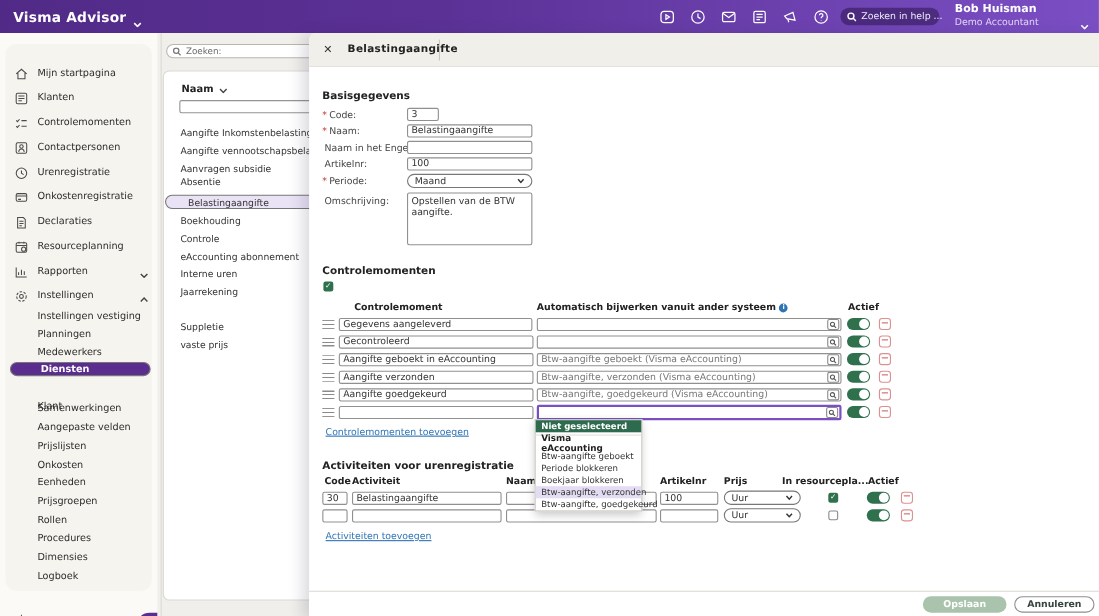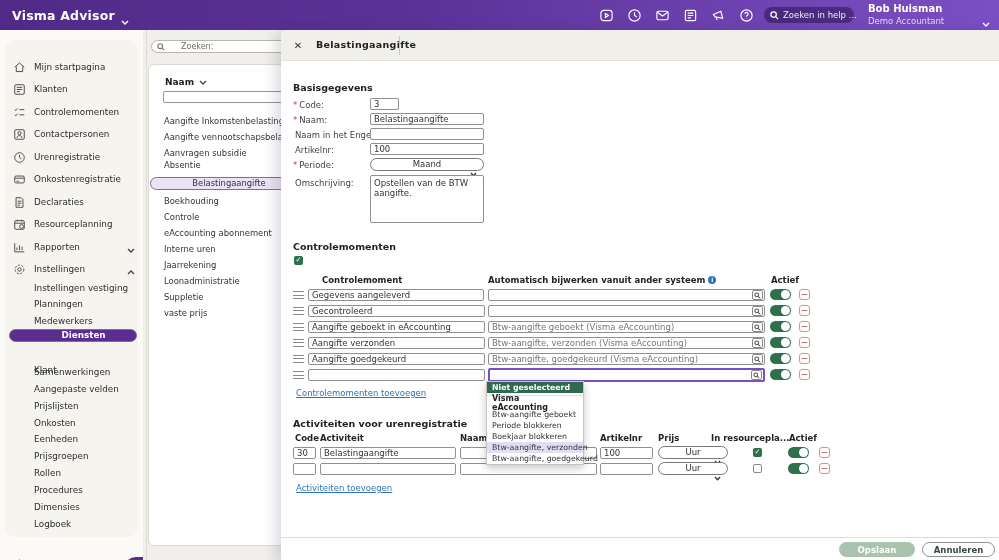--- a/index.html
+++ b/index.html
@@ -41,21 +41,21 @@
   .feedback svg { width:13px; height:13px; stroke:#4a4a4a; fill:none; stroke-width:1.1; }
   .feedback span { font-size:8.8px; color:#2d2d2d; }
   .collapse-btn { position:absolute; left:124px; top:527px; width:19px; height:24px; background:#5b2d8e;
                   border-radius:12px 0 0 12px; color:#fff; font-size:10px; display:flex; align-items:center;
                   justify-content:center; cursor:pointer; z-index:5; }
   .vline { position:absolute; left:146px; top:30px; width:1px; height:530px; background:#dddbd5; }
 
   
   .listcol { position:absolute; left:147px; top:30px; width:140px; height:530px; }
   .lc-search { position:absolute; left:4px; top:10px; width:140px; height:13px; border:1px solid #b9b6b0; border-radius:7px;
-               background:#fff; display:flex; align-items:center; padding:0 5px; gap:16px; cursor:text; }
+               background:#fff; display:flex; align-items:center; padding:0 5px; gap:4px; cursor:text; }
   .lc-search svg { width:8px; height:8px; stroke:#777; fill:none; stroke-width:1.4; flex:none; }
   .lc-search span { font-size:8px; color:#6b6b6b; }
   .lc-card { position:absolute; left:1px; top:34px; width:145px; height:482px; background:#fff;
              border:1px solid #dcd9d3; border-radius:6px 0 0 6px; }
   .lc-colhdr { position:absolute; left:16px; top:12px; display:flex; align-items:center; gap:5px; cursor:pointer; }
   .lc-colhdr b { font-size:9px; color:#222; }
   .lc-colhdr svg { width:8px; height:5px; stroke:#444; fill:none; stroke-width:1.3; }
   .lc-filter { position:absolute; left:14px; top:26px; width:122px; height:12px; border:1px solid #949494;
                border-radius:2px; background:#fff; font:8.5px "DejaVu Sans",sans-serif; padding:0 3px; }
   .lc-item { position:absolute; left:1px; width:144px; height:16px; display:flex; align-items:center; cursor:pointer; }
@@ -72,21 +72,21 @@
   .p-title { position:absolute; left:35px; top:9px; font-size:9.5px; font-weight:bold; color:#222; letter-spacing:.3px; }
   .p-div { position:absolute; left:118px; top:6px; width:1px; height:19px; background:#c9c7c1; }
 
   .sect { position:absolute; font-size:9.5px; font-weight:bold; color:#222; }
   .flabel { position:absolute; font-size:8.5px; color:#444; }
   .req { color:#c0392b; margin-right:2px; }
   .inp { position:absolute; border:1px solid #909090; border-radius:2px; background:#fff; height:12px;
          font:8.5px "DejaVu Sans",sans-serif; color:#333; padding:0 3px; }
   .inp.focused { border:2px solid #7a4fc4; }
   .sel { position:absolute; border:1px solid #777; border-radius:8px; background:#fff; height:13px;
-         display:flex; align-items:center; padding:0 6px; font-size:8.5px; color:#333; cursor:pointer;flex-direction:column; }
+         display:flex; align-items:center; padding:0 6px; font-size:8.5px; color:#333; cursor:pointer; }
   .sel .cv2 { margin-left:auto; }
   .sel .cv2 svg { width:7px; height:5px; stroke:#333; fill:none; stroke-width:1.3; }
   .tarea { position:absolute; border:1px solid #909090; border-radius:2px; background:#fff;
            font:8.5px "DejaVu Sans",sans-serif; color:#333; padding:2px 3px; resize:none; }
 
   .chk { position:absolute; width:9px; height:9px; border-radius:2px; cursor:pointer; }
   .chk.on { background:#2e714c; color:#fff; font-size:7px; line-height:9px; text-align:center; }
   .chk.off { background:#fff; border:1px solid #8a8a8a; }
   .chklbl { position:absolute; font-size:8.5px; color:#333; }
 
@@ -360,23 +360,20 @@
           <span>Controle</span>
         </div>
       <div class="lc-item" style="top:160px">
           <span>eAccounting abonnement</span>
         </div>
       <div class="lc-item" style="top:176px">
           <span>Interne uren</span>
         </div>
       <div class="lc-item" style="top:192px">
           <span>Jaarrekening</span>
-        </div>
-      <div class="lc-item" style="top:208px">
-          <span>Loonadministratie</span>
         </div>
       <div class="lc-item" style="top:224px">
           <span>Suppletie</span>
         </div>
       <div class="lc-item" style="top:240px">
           <span>vaste prijs</span>
         </div>
     </div>
   </div>
 

